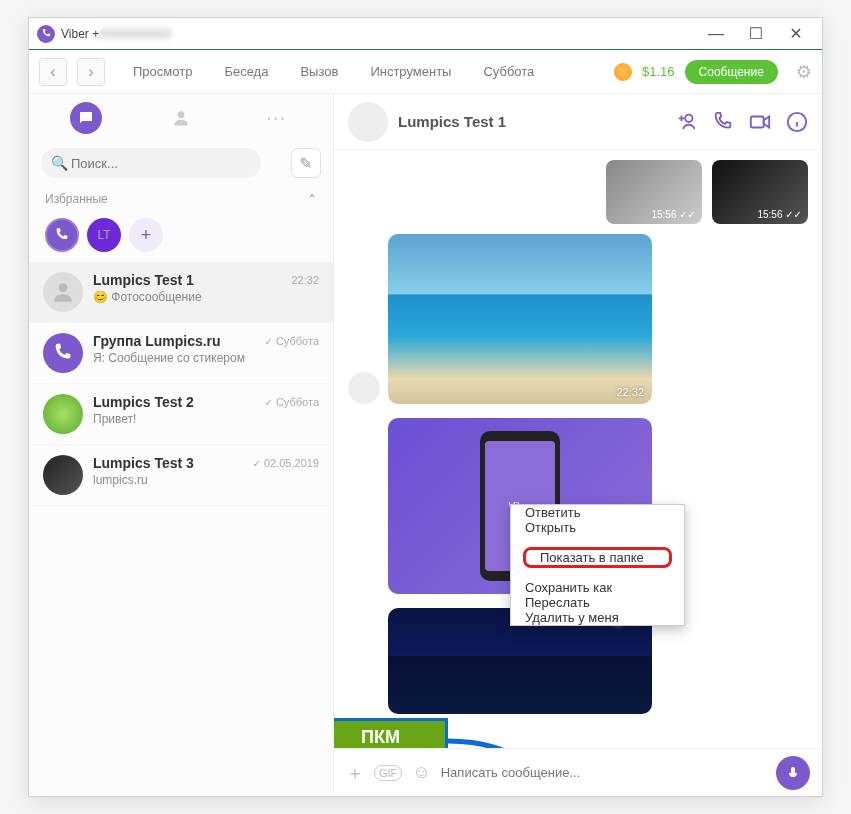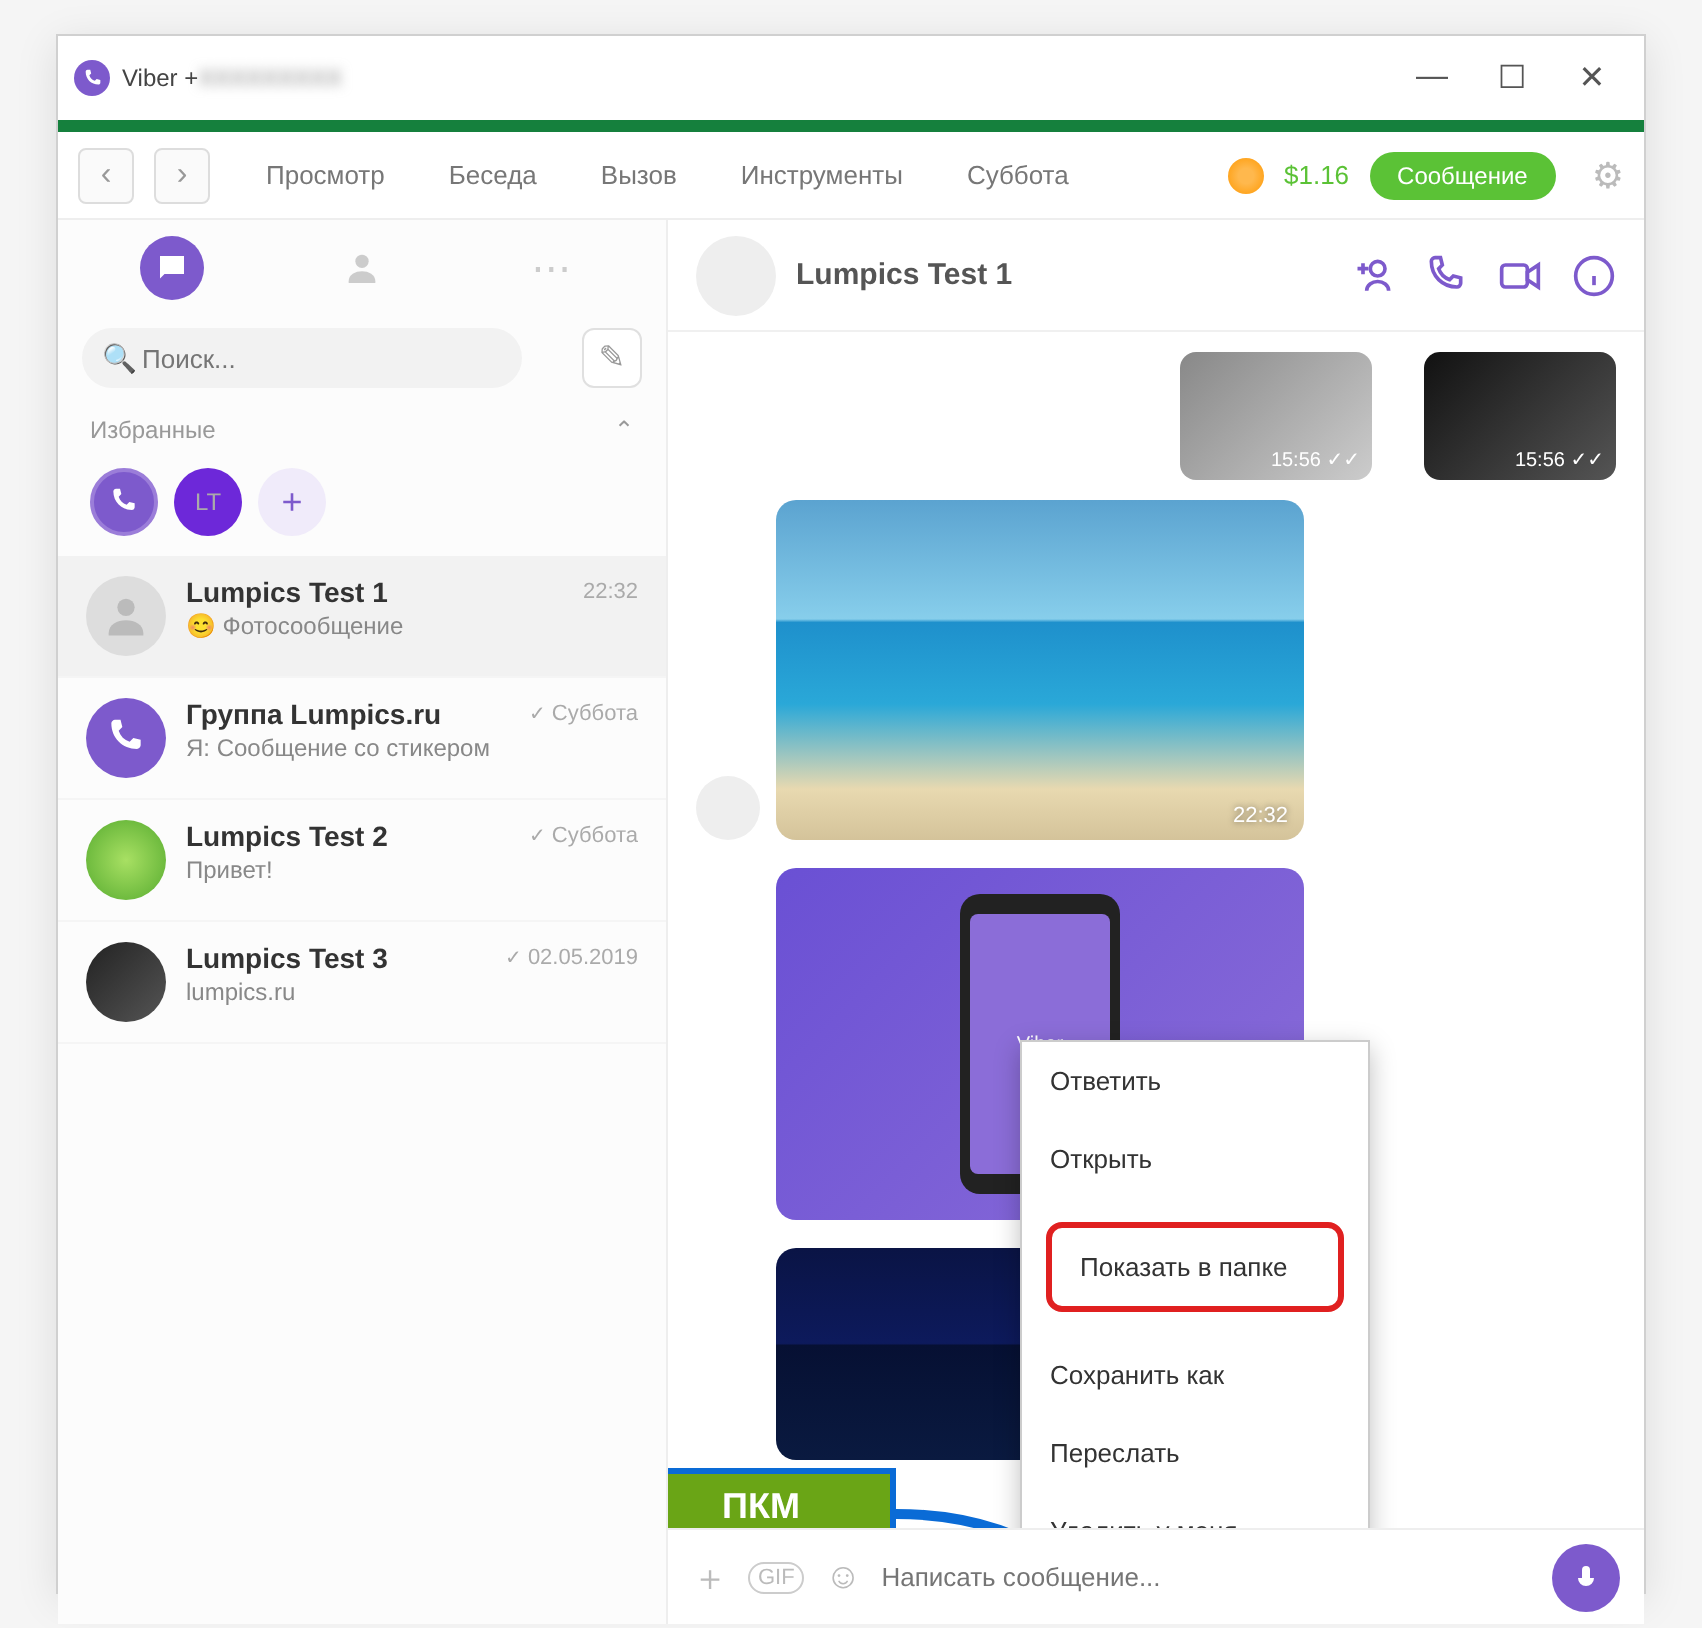--- a/index.html
+++ b/index.html
@@ -1,18 +1,18 @@
 <!DOCTYPE html>
 <html><head>
 <meta charset="utf-8">
 <style>
 *{box-sizing:border-box;margin:0;padding:0;font-family:'Segoe UI',Arial,sans-serif}
 body{background:#f5f5f5;width:851px;height:814px;position:relative;overflow:hidden}
 .window{position:absolute;top:17px;left:28px;width:795px;height:780px;background:#fff;border:1px solid #d0d0d0;box-shadow:0 4px 20px rgba(0,0,0,0.1)}
-.titlebar{height:48px;display:flex;align-items:center;padding:0 8px;border-bottom:6px solid #15803d}
+.titlebar{height:32px;display:flex;align-items:center;padding:0 8px;border-bottom:1px solid #15803d}
 .app-icon{width:18px;height:18px;background:#7d5acc;border-radius:50%;display:flex;align-items:center;justify-content:center;color:#fff;font-size:11px;margin-right:6px}
 .title{font-size:12px;color:#444;filter:blur(0)}
 .title-blur{filter:blur(3px);color:#888}
 .win-controls{margin-left:auto;display:flex;gap:24px;padding-right:10px}
 .win-btn{width:16px;height:16px;display:flex;align-items:center;justify-content:center;color:#555;cursor:pointer}
 .toolbar{height:44px;display:flex;align-items:center;padding:0 10px;gap:10px;border-bottom:1px solid #eee}
 .nav-btn{width:28px;height:28px;border:1px solid #ddd;border-radius:4px;display:flex;align-items:center;justify-content:center;color:#999;background:#fafafa;cursor:pointer}
 .menu-items{display:flex;gap:32px;margin-left:18px}
 .menu-item{font-size:13px;color:#777;cursor:pointer}
 .spacer{flex:1}
@@ -61,31 +61,31 @@
 .msg-row{display:flex;gap:8px;margin-bottom:14px;align-items:flex-end;position:relative}
 .msg-avatar{width:32px;height:32px;border-radius:50%;background:#eee;flex-shrink:0}
 .msg-img{border-radius:10px;overflow:hidden;position:relative}
 .img-time{position:absolute;bottom:6px;right:8px;color:#fff;font-size:11px;text-shadow:0 0 3px rgba(0,0,0,0.5)}
 .beach{width:264px;height:170px;background:linear-gradient(to bottom,#5ba3d0 0%,#87ceeb 35%,#1e90cc 36%,#2aa8d8 60%,#e8d9b0 85%,#d4c39a 100%)}
 .phone-img{width:264px;height:176px;background:linear-gradient(135deg,#6a50d4,#8b6dd8);display:flex;align-items:center;justify-content:center}
 .phone{width:80px;height:150px;background:#222;border-radius:10px;padding:10px 5px;display:flex;flex-direction:column;align-items:center}
 .phone-screen{width:100%;height:100%;background:#8b6dd8;border-radius:4px;display:flex;flex-direction:column;align-items:center;justify-content:center;color:#fff;font-size:10px}
 .night-img{width:264px;height:106px;background:linear-gradient(to bottom,#0a1445 0%,#0d1a5c 45%,#061033 46%,#0a1a40 100%);position:relative}
 .night-img::before{content:'';position:absolute;top:8px;right:30px;width:8px;height:8px;background:#fff;border-radius:50%;box-shadow:0 0 6px #fff}
-.top-thumbs{display:flex;gap:26px;justify-content:flex-end;margin-bottom:10px}
+.top-thumbs{display:flex;gap:10px;justify-content:flex-end;margin-bottom:10px}
 .thumb{width:96px;height:64px;border-radius:8px;position:relative;background:#333}
 .thumb1{background:linear-gradient(135deg,#888,#ccc)}
 .thumb2{background:linear-gradient(135deg,#111,#555)}
 .thumb-time{position:absolute;bottom:4px;right:6px;color:#fff;font-size:10px}
 .composer{height:48px;border-top:1px solid #eee;display:flex;align-items:center;padding:0 12px;gap:10px}
 .comp-ico{color:#bbb;cursor:pointer;font-size:18px}
 .comp-input{flex:1;border:none;font-size:13px;color:#aaa;outline:none}
 .mic-btn{width:34px;height:34px;border-radius:50%;background:#7d5acc;color:#fff;display:flex;align-items:center;justify-content:center;cursor:pointer}
 .context-menu{position:absolute;top:354px;left:176px;width:175px;background:#fff;border:1px solid #ccc;box-shadow:0 4px 12px rgba(0,0,0,0.25);z-index:100}
-.ctx-item{padding:12px 14px;font-size:13px;color:#333;cursor:pointer}
+.ctx-item{padding:0 14px;font-size:13px;color:#333;cursor:pointer}
 .ctx-highlight{border:3px solid #e02020;border-radius:8px;margin:12px}
 .annotation-pkm{position:absolute;top:300px;left:-35px;width:135px;height:38px;background:#6aa516;border:3px solid #0a6bd6;display:flex;align-items:center;justify-content:center;color:#fff;font-weight:bold;font-size:18px;z-index:50}
 .arrow{position:absolute;top:318px;left:100px;width:100px;height:40px;z-index:49}
 svg{display:block}
 </style>
 </head>
 <body>
 
 <div class="window">
   <div class="titlebar">

